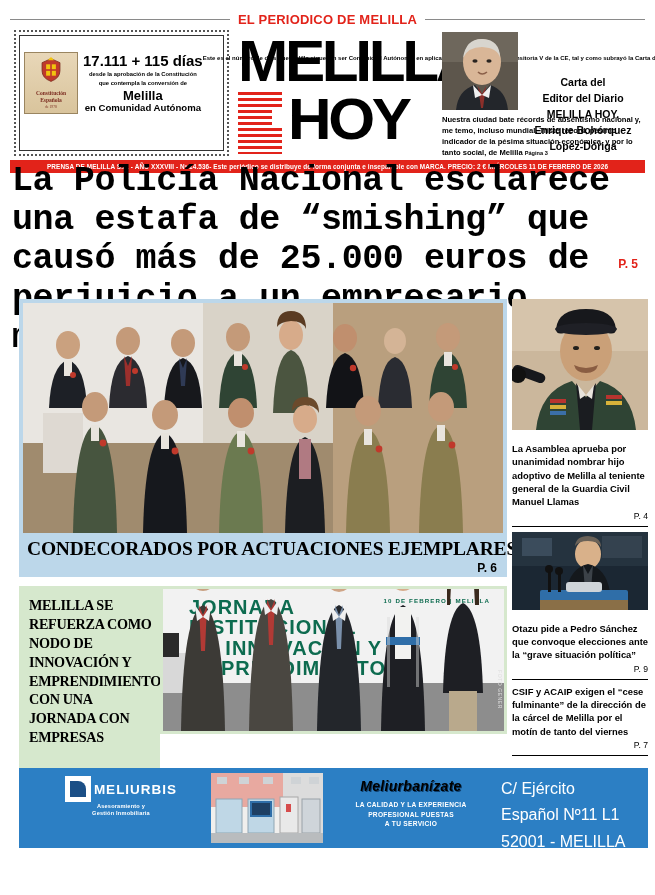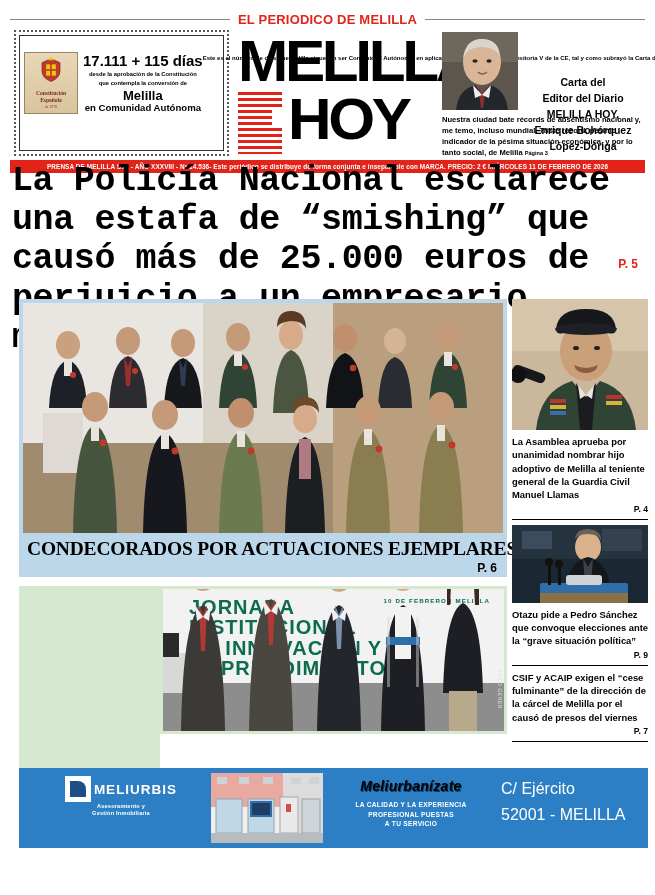--- a/index.html
+++ b/index.html
@@ -54,22 +54,22 @@
 
   
   .mainphoto{position:absolute;left:19px;top:299px;width:488px;height:238px;background:#2b2b2b;overflow:hidden;border:4px solid #bcd7ea;box-sizing:border-box;}
   .cap-main{position:absolute;left:19px;top:537px;width:488px;height:40px;background:#bcd7ea;box-sizing:border-box;padding:2px 8px 0 8px;}
   .cap-main .t{font-family:"Liberation Serif",serif;font-weight:bold;font-size:19.5px;line-height:1.05;letter-spacing:-.2px;white-space:nowrap;}
   .cap-main .p{position:absolute;right:10px;bottom:2px;font-size:12px;font-weight:bold;}
 
   
   .side{position:absolute;left:512px;top:299px;width:136px;}
   .side-photo{width:136px;background:#333;overflow:hidden;}
-  .side-txt{font-size:9.4px;font-weight:bold;line-height:1.42;margin-top:5px;}
-  .side-p{text-align:right;font-size:8.6px;font-weight:bold;margin-top:2px;}
+  .side-txt{font-size:9.4px;font-weight:bold;line-height:1.42;margin-top:12px;}
+  .side-p{text-align:right;font-size:8.6px;font-weight:normal;margin-top:2px;}
   .hr{border:0;border-top:1.4px solid #000;margin:5px 0 5px 0;}
 
   
   .greenbox{position:absolute;left:19px;top:586px;width:141px;height:204px;background:#d6e8cd;box-sizing:border-box;padding:10px 8px 0 10px;}
   .greenbox .t{font-family:"Liberation Serif",serif;font-weight:bold;font-size:14.2px;line-height:1.33;letter-spacing:-.3px;}
   .greenbox .p{position:absolute;right:9px;bottom:8px;font-size:13px;font-weight:bold;}
   .botphoto{position:absolute;left:160px;top:586px;width:347px;height:148px;background:#1c1c1c;overflow:hidden;border:3px solid #d6e8cd;box-sizing:border-box;}
   .bp-banner{position:absolute;left:0;top:0;width:100%;height:100%;background:#f2f2f2;}
   .bp-j{position:absolute;left:26px;top:8px;font-family:"Liberation Sans",sans-serif;font-weight:bold;font-size:20px;color:#0d6b4f;letter-spacing:1px;line-height:1.02;}
   .bp-date{position:absolute;right:14px;top:8px;font-size:6.2px;font-weight:bold;color:#0d6b4f;letter-spacing:1.1px;}
@@ -326,28 +326,29 @@
           <circle cx="47" cy="39" r="4" fill="#111"></circle>
         </svg>
       </div>
       <div class="side-txt">Otazu pide a Pedro Sánchez que convoque elecciones ante la “grave situación política”</div>
       <div class="side-p">P. 9</div>
     </div>
 
     <hr class="hr">
 
     <div>
-      <div class="side-txt" style="margin-top:0">CSIF y ACAIP exigen el “cese fulminante” de la dirección de la cárcel de Melilla por el causó de presos del viernes</div>
+      <div class="side-txt" style="margin-top:0">CSIF y ACAIP exigen el “cese fulminante” de la dirección de la cárcel de Melilla por el motín de tanto del viernes</div>
       <div class="side-p">P. 7</div>
     </div>
 
     <hr class="hr">
   </div>
 
   <div class="greenbox">
+    <div class="t">MELILLA SE REFUERZA COMO NODO DE INNOVACIÓN Y EMPRENDIMIENTO CON UNA JORNADA CON EMPRESAS</div>
     <div class="p">P. 8</div>
   </div>
 
   <div class="botphoto">
     <div class="bp-banner"></div>
     <div class="bp-j">
       <div>JORNADA</div>
       <div>INSTITUCIONAL</div>
       <div>DE INNOVACIÓN Y</div>
       <div>EMPRENDIMIENTO</div>
@@ -435,18 +436,19 @@
 
     <div class="ad2">
       <div class="ad2-left">
         <div class="m2-name">Meliurbanízate</div>
         <div class="m2-sub" style="white-space:pre-line">LA CALIDAD Y LA EXPERIENCIA
 PROFESIONAL PUESTAS
 A TU SERVICIO</div>
       </div>
       <div class="ad2-right">
         <div>C/ Ejército</div>
+        <div>Español Nº11 L1</div>
         <div>52001 - MELILLA</div>
       </div>
     </div>
   </div>
 
 </div>
 
 </body></html>

